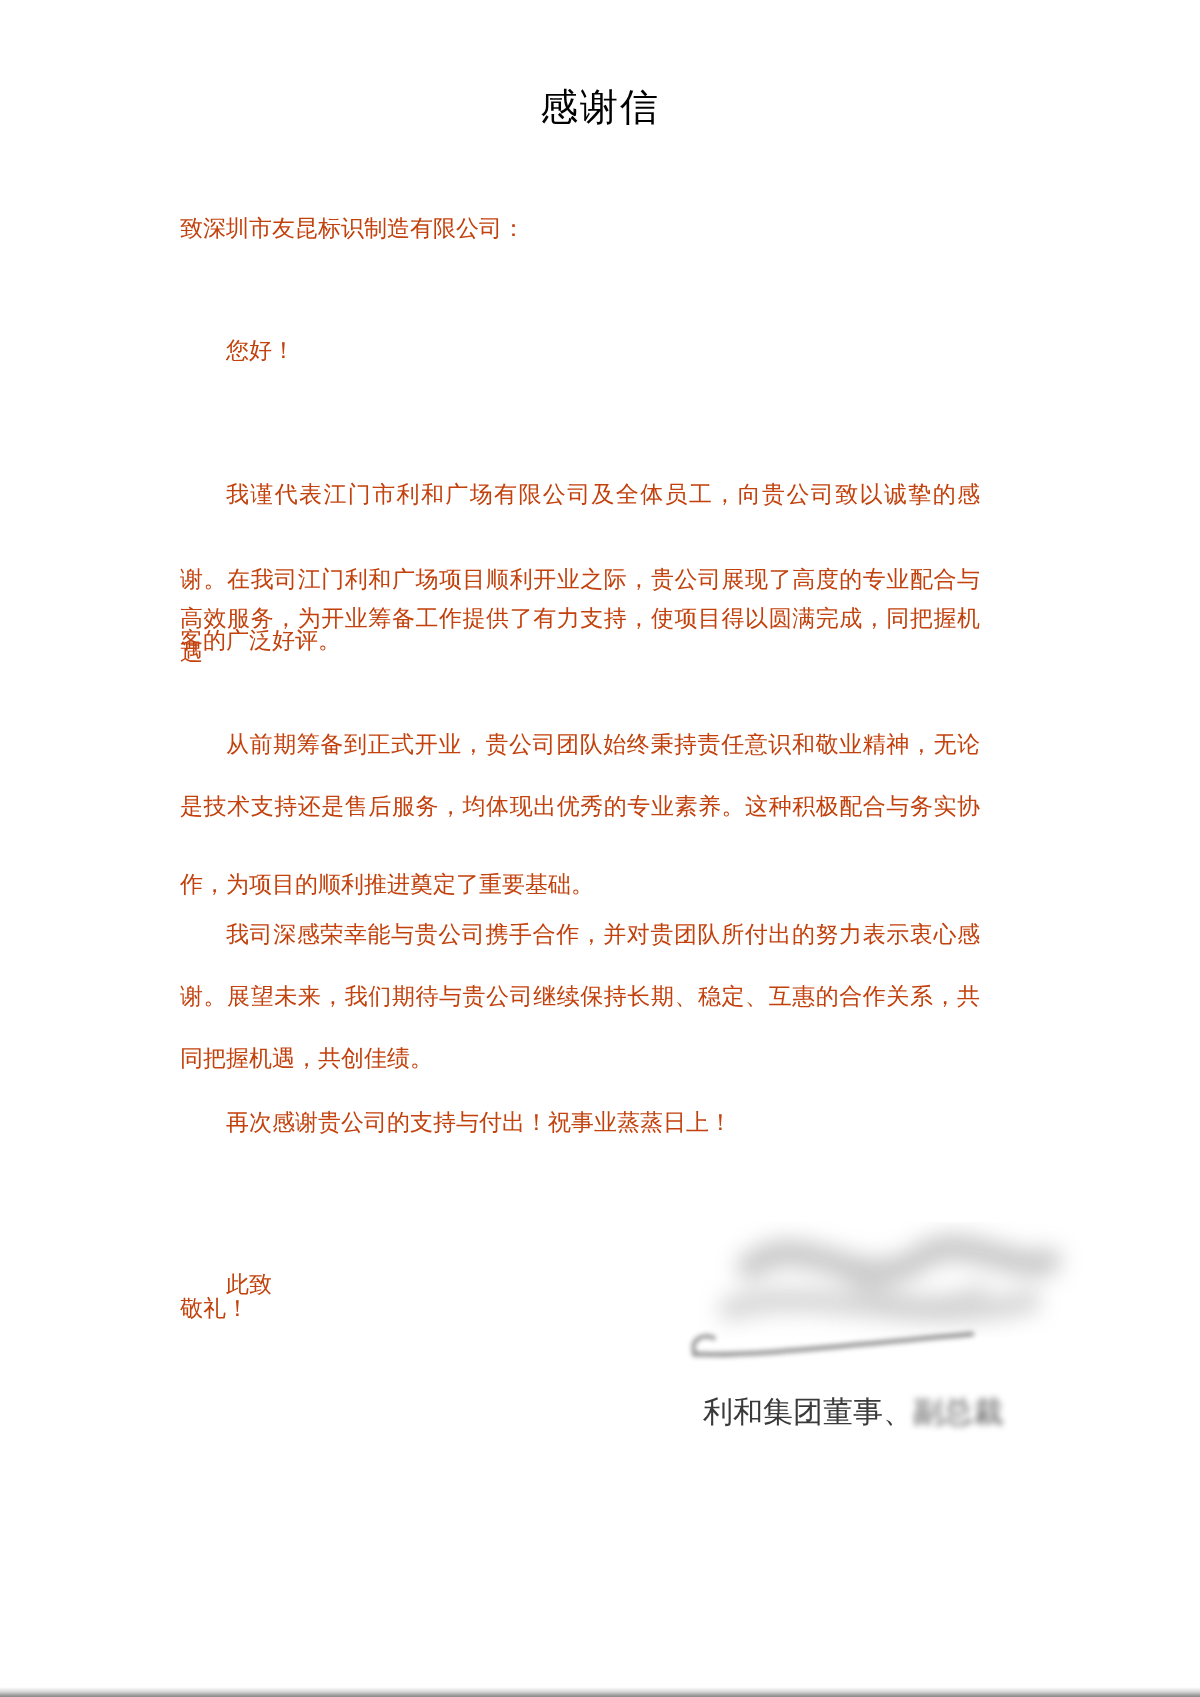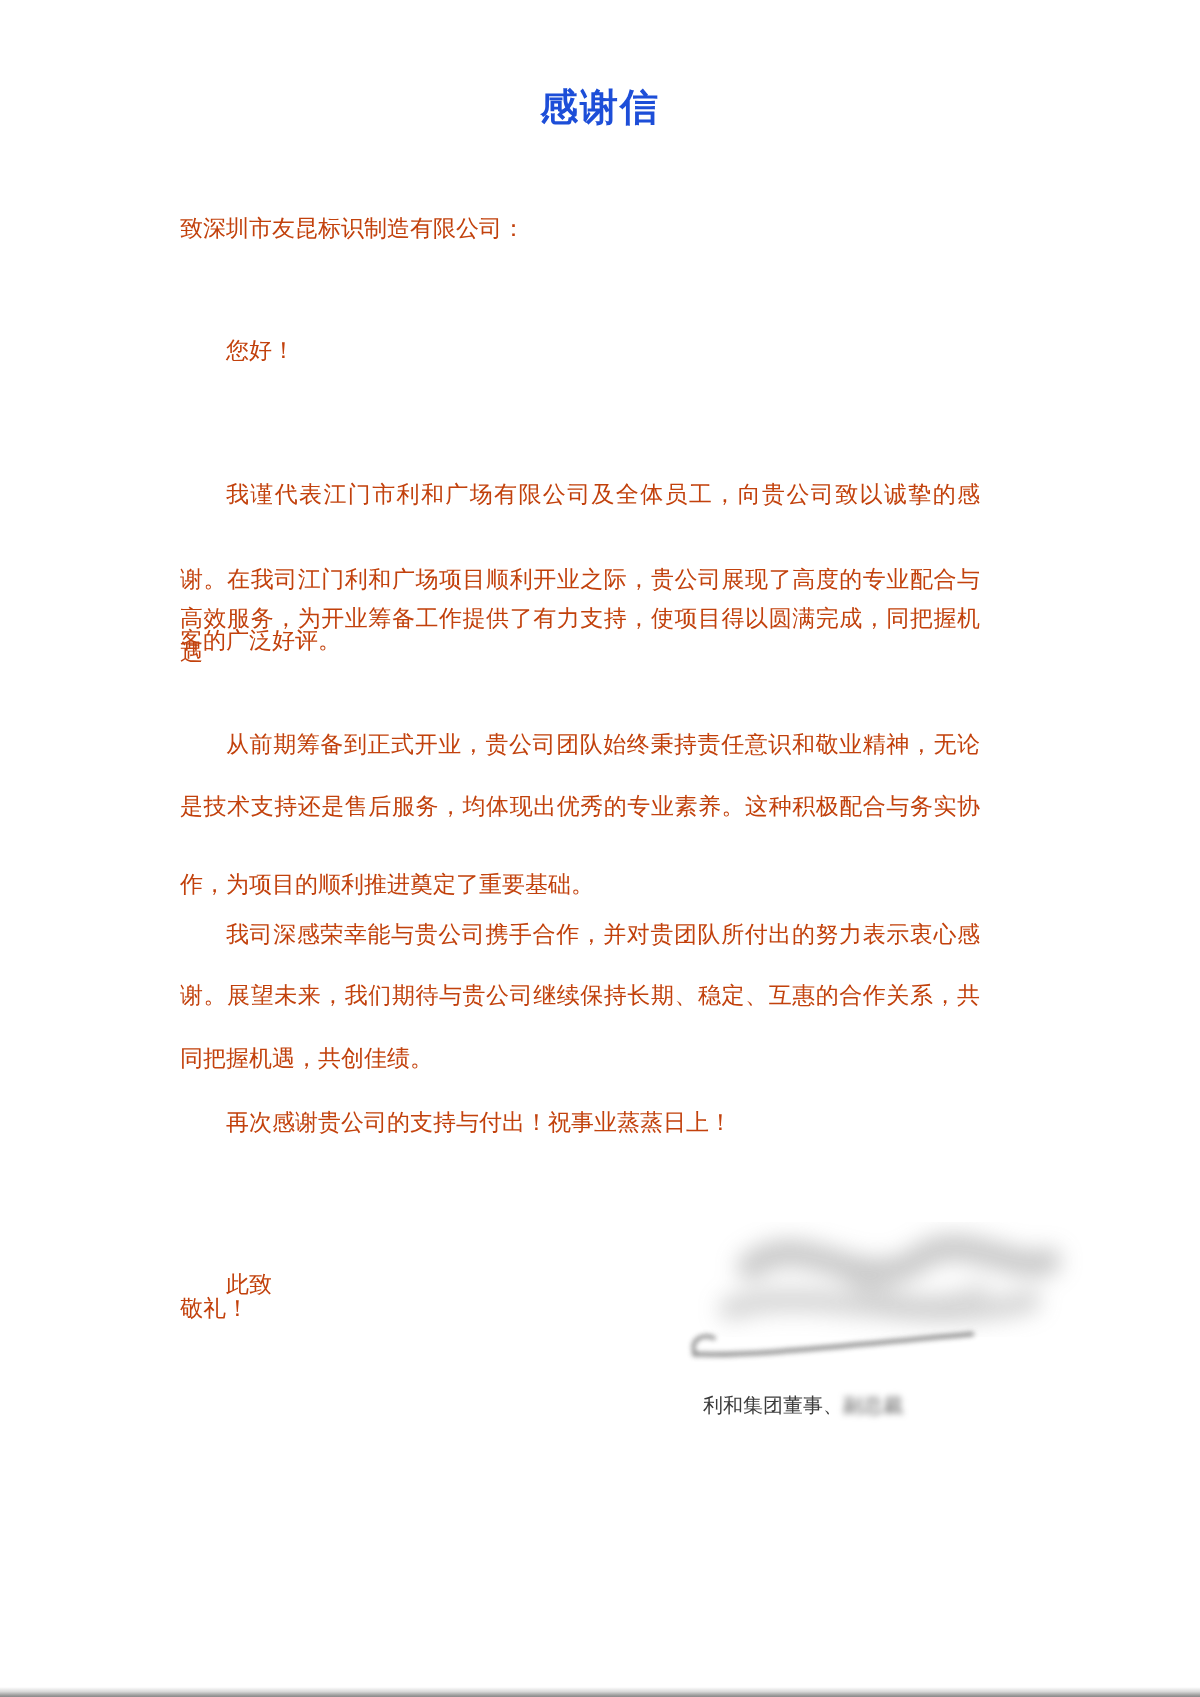--- a/index.html
+++ b/index.html
@@ -16,22 +16,22 @@
     font-family: "Liberation Serif", "DejaVu Serif", serif;
     color: #232323;
   }
   .title {
     position: absolute;
     top: 82px;
     left: 0;
     width: 1200px;
     text-align: center;
     font-size: 38px;
-    font-weight: bold;
-    color: #1d4ed8;
+    font-weight: normal;
+    color: #000000;
     letter-spacing: 2px;
   }
   .letter-body {
     filter: blur(0.25px); 
   }
   .line {
     position: absolute;
     left: 180px;
     width: 800px;
     height: 34px;
@@ -50,21 +50,21 @@
     position: absolute;
     left: 600px;
     top: 1205px;
     width: 520px;
     height: 200px;
   }
   .sig-caption {
     position: absolute;
     left: 703px;
     top: 1392px;
-    font-size: 20px;
+    font-size: 30px;
     color: #3a3a3a;
     white-space: nowrap;
     filter: blur(0.4px);
   }
   .sig-caption .blurred-part {
     filter: blur(3px);
     color: #555555;
   }
   .scan-edge {
     position: absolute;
@@ -91,21 +91,21 @@
     <div class="line justified indent" style="top:478px;">我谨代表江门市利和广场有限公司及全体员工，向贵公司致以诚挚的感</div>
     <div class="line justified" style="top:563px;">谢。在我司江门利和广场项目顺利开业之际，贵公司展现了高度的专业配合与</div>
     <div class="line justified" style="top:602px;">高效服务，为开业筹备工作提供了有力支持，使项目得以圆满完成，同把握机遇</div>
     <div class="line" style="top:624px;">客的广泛好评。</div>
 
     <div class="line justified indent" style="top:728px;">从前期筹备到正式开业，贵公司团队始终秉持责任意识和敬业精神，无论</div>
     <div class="line justified" style="top:790px;">是技术支持还是售后服务，均体现出优秀的专业素养。这种积极配合与务实协</div>
     <div class="line" style="top:852px;margin-top:16px;">作，为项目的顺利推进奠定了重要基础。</div>
 
     <div class="line justified indent" style="top:918px;">我司深感荣幸能与贵公司携手合作，并对贵团队所付出的努力表示衷心感</div>
-    <div class="line justified" style="top:980px;font-family:Liberation Mono, monospace;">谢。展望未来，我们期待与贵公司继续保持长期、稳定、互惠的合作关系，共</div>
+    <div class="line justified" style="top:980px;">谢。展望未来，我们期待与贵公司继续保持长期、稳定、互惠的合作关系，共</div>
     <div class="line" style="top:1042px;">同把握机遇，共创佳绩。</div>
 
     <div class="line indent" style="top:1106px;">再次感谢贵公司的支持与付出！祝事业蒸蒸日上！</div>
 
     <div class="line indent" style="top:1268px;">此致</div>
     <div class="line" style="top:1292px;">敬礼！</div>
   </div>
 
   <div class="sig-area">
     <svg width="520" height="200" viewBox="0 0 520 200">

